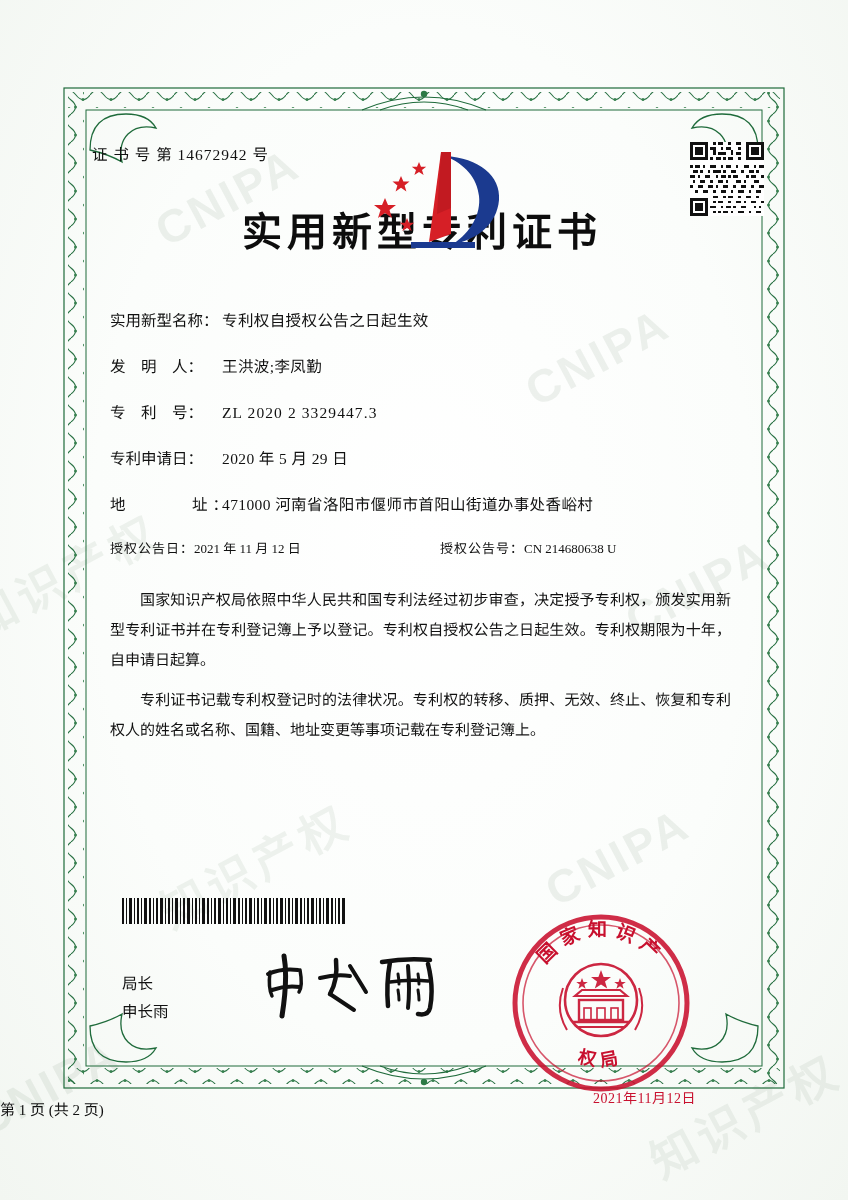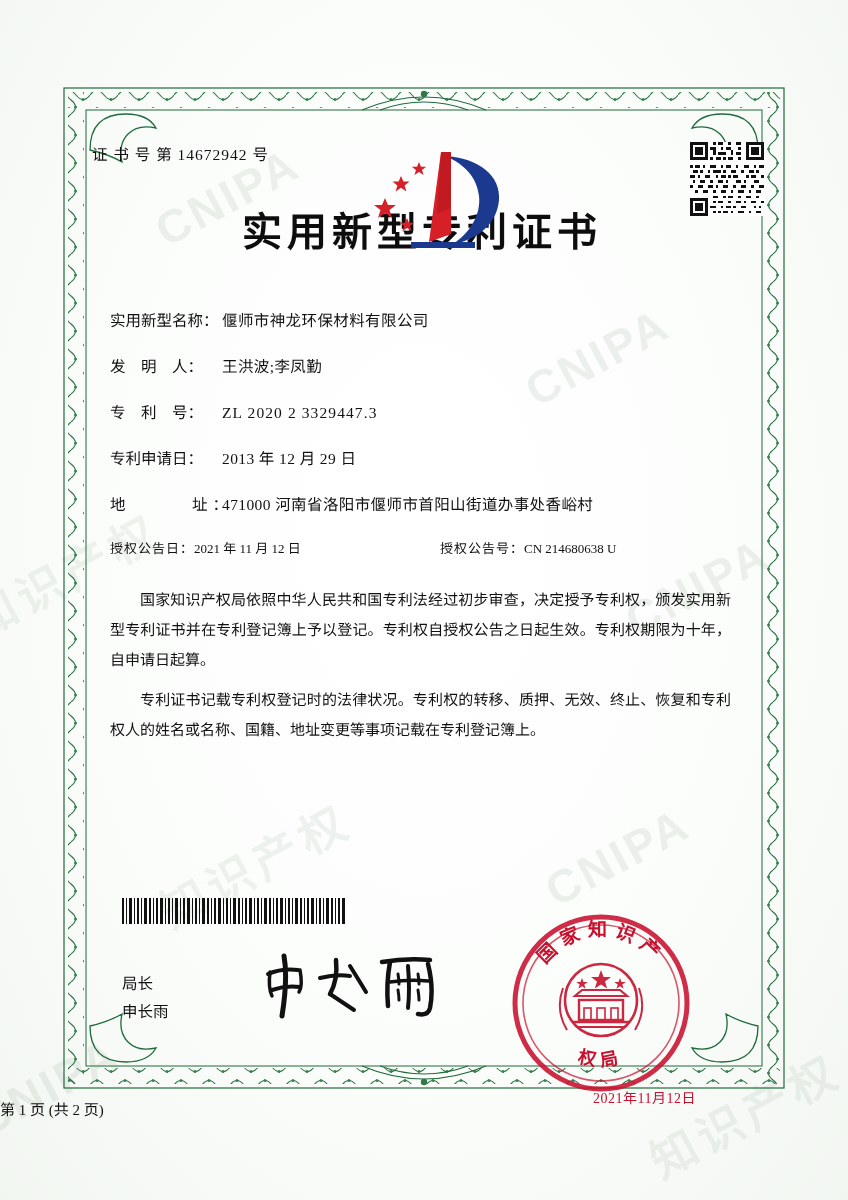--- a/index.html
+++ b/index.html
@@ -414,36 +414,36 @@
     </div>
 
     <div id="cert-no">证 书 号 第 14672942 号</div>
 
     <div id="main-title">实用新型专利证书</div>
 
     <div id="fields">
 
       <div class="field-row">
         <div class="field-label">实用新型名称：</div>
-        <div class="field-value">偃师市神龙环保材料有限公司</div>
+        <div class="field-value">专利权自授权公告之日起生效</div>
       </div>
 
       <div class="field-row">
         <div class="field-label">发　明　人：</div>
         <div class="field-value">王洪波;李凤勤</div>
       </div>
 
       <div class="field-row">
         <div class="field-label">专　利　号：</div>
         <div class="field-value mono-ish">ZL 2020 2 3329447.3</div>
       </div>
 
       <div class="field-row">
         <div class="field-label">专利申请日：</div>
-        <div class="field-value">2013 年 12 月 29 日</div>
+        <div class="field-value">2020 年 5 月 29 日</div>
       </div>
 
 
       <div class="field-row">
         <div class="field-label sp3">地　　　址：</div>
         <div class="field-value">471000 河南省洛阳市偃师市首阳山街道办事处香峪村</div>
       </div>
 
       <div class="inline-pair">
         <div class="seg1">

